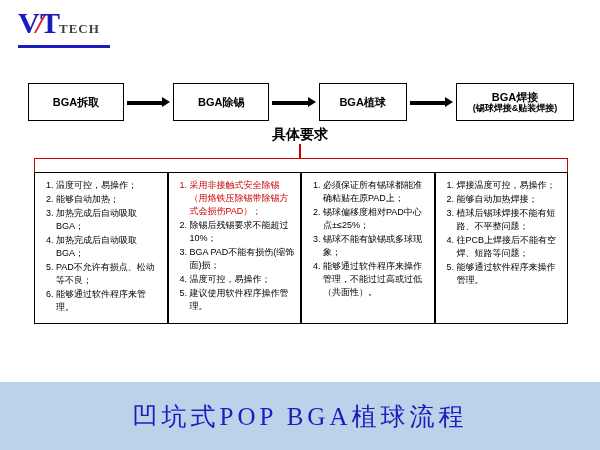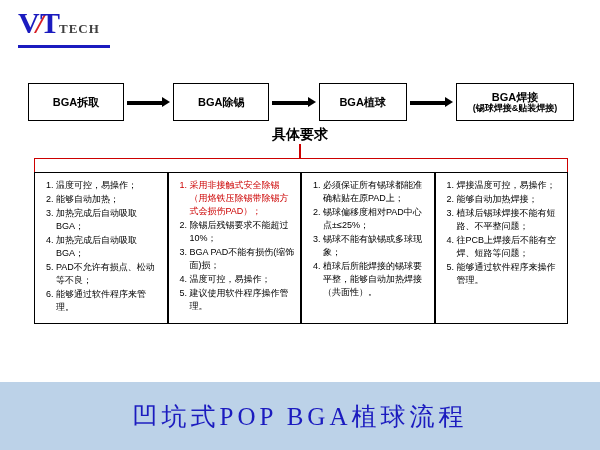--- a/index.html
+++ b/index.html
@@ -229,21 +229,21 @@
       <li>温度可控，易操作；</li>
       <li>建议使用软件程序操作管理。</li>
     </ol>
   </div>
 
   <div class="col">
     <ol>
       <li>必须保证所有锡球都能准确粘贴在原PAD上；</li>
       <li>锡球偏移度相对PAD中心点±≤25%；</li>
       <li>锡球不能有缺锡或多球现象；</li>
-      <li>植球后所能焊接的锡球要平整，能够自动加热焊接（共面性）。</li>
+      <li>能够通过软件程序来操作管理，不能过过高或过低（共面性）。</li>
     </ol>
   </div>
 
   <div class="col">
     <ol>
       <li>焊接温度可控，易操作；</li>
       <li>能够自动加热焊接；</li>
       <li>植球后锡球焊接不能有短路、不平整问题；</li>
       <li>往PCB上焊接后不能有空焊、短路等问题；</li>
       <li>能够通过软件程序来操作管理。</li>

